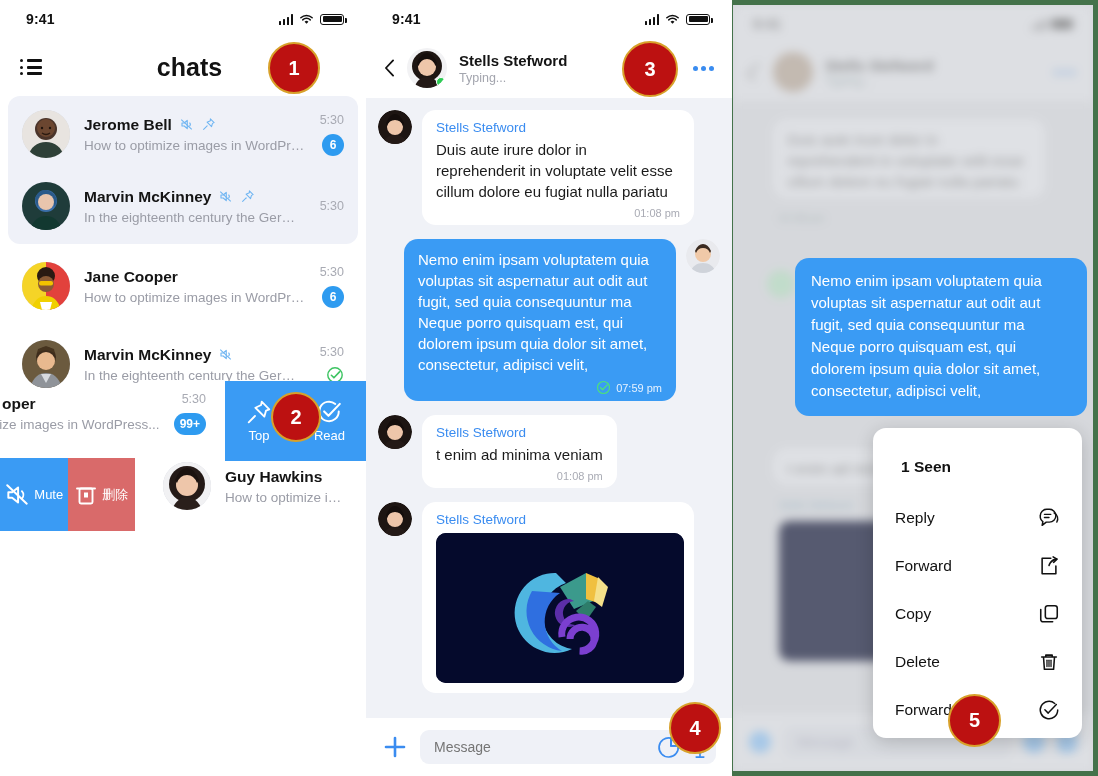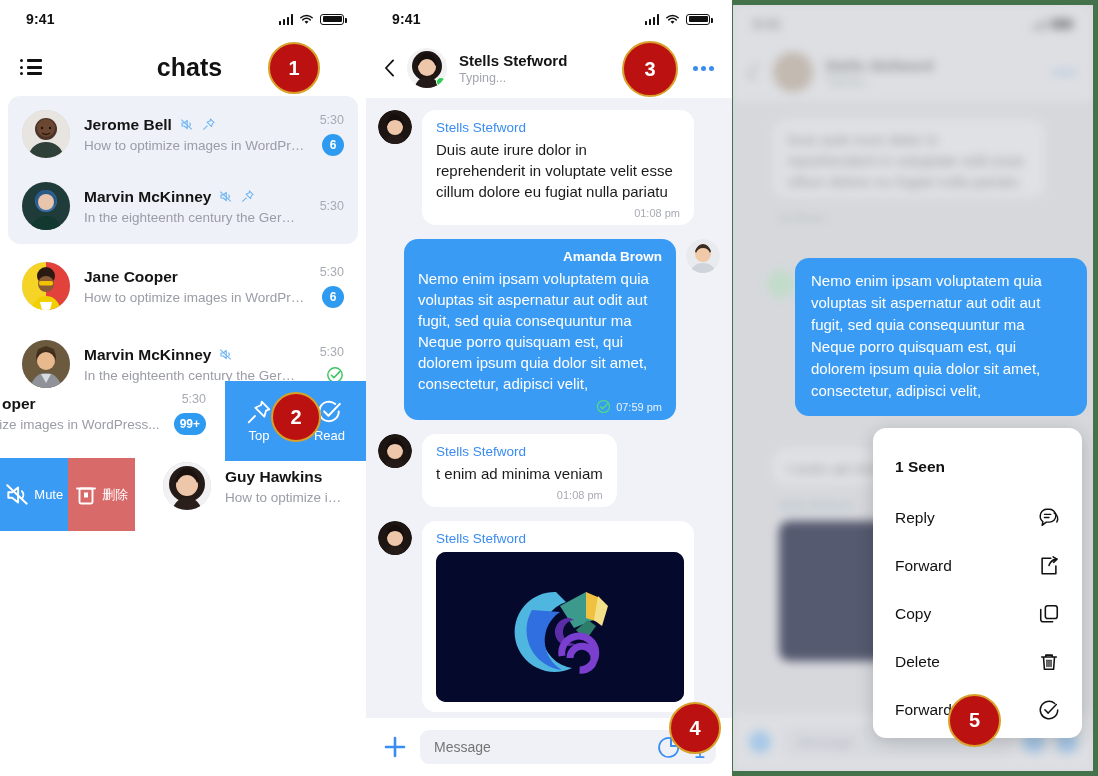--- a/index.html
+++ b/index.html
@@ -137,21 +137,21 @@
     position:absolute; left:62px; top:253px; width:292px;
     background:#3a9bf4; border-radius:14px; padding:12px 16px 14px 16px; color:#fff;
   }
   .p3-sharp-bubble .b-text { color:#fff; font-size:15px; line-height:22px;}
 
   .ctx-menu {
     position:absolute; left:140px; top:423px; width:209px; background:#fff;
     border-radius:13px; box-shadow:0 4px 18px rgba(0,0,0,.18); padding:6px 0 4px 0;
     z-index:20;
   }
-  .ctx-title { font-size:15.5px; font-weight:bold; color:#111; padding:24px 22px 18px 22px;}
+  .ctx-title { font-size:15.5px; font-weight:bold; color:#111; padding:24px 22px 18px 28px;}
   .ctx-item {
     display:flex; align-items:center; justify-content:space-between;
     padding:13px 22px; font-size:15.5px; color:#111;
   }
 
   
   .marker {
     position:absolute; border-radius:50%; background:#bc1111;
     border:2px solid #d8a12a; color:#fff; display:flex; align-items:center;
     justify-content:center; font-size:20px; font-weight:bold; z-index:50;
@@ -461,21 +461,20 @@
           <div class="b-sender">Stells Stefword</div>
           <div class="b-text">Duis aute irure dolor in reprehenderit in voluptate velit esse cillum dolore eu fugiat nulla pariatu</div>
           <div class="b-meta">
             <span class="b-time">01:08 pm</span>
           </div>
         </div>
       </div>
 
       <div class="msg-row out">
         <div class="bubble out">
-          <div class="b-sender">Amanda Brown</div>
           <div class="b-text">Nemo enim ipsam voluptatem quia voluptas sit aspernatur aut odit aut fugit, sed quia consequuntur ma Neque porro quisquam est, qui dolorem ipsum quia dolor sit amet, consectetur, adipisci velit,</div>
           <div class="b-meta">
             <svg width="15" height="15" viewBox="0 0 20 20">
               <circle cx="10" cy="10" r="8" fill="none" stroke="#4ee07a" stroke-width="1.6"></circle>
               <path d="M6 10.3l2.8 2.8L15 6.5" fill="none" stroke="#4ee07a" stroke-width="1.8" stroke-linecap="round" stroke-linejoin="round"></path>
               </svg>
             <span class="b-time">07:59 pm</span>
           </div>
         </div>
         <div class="msg-av">

